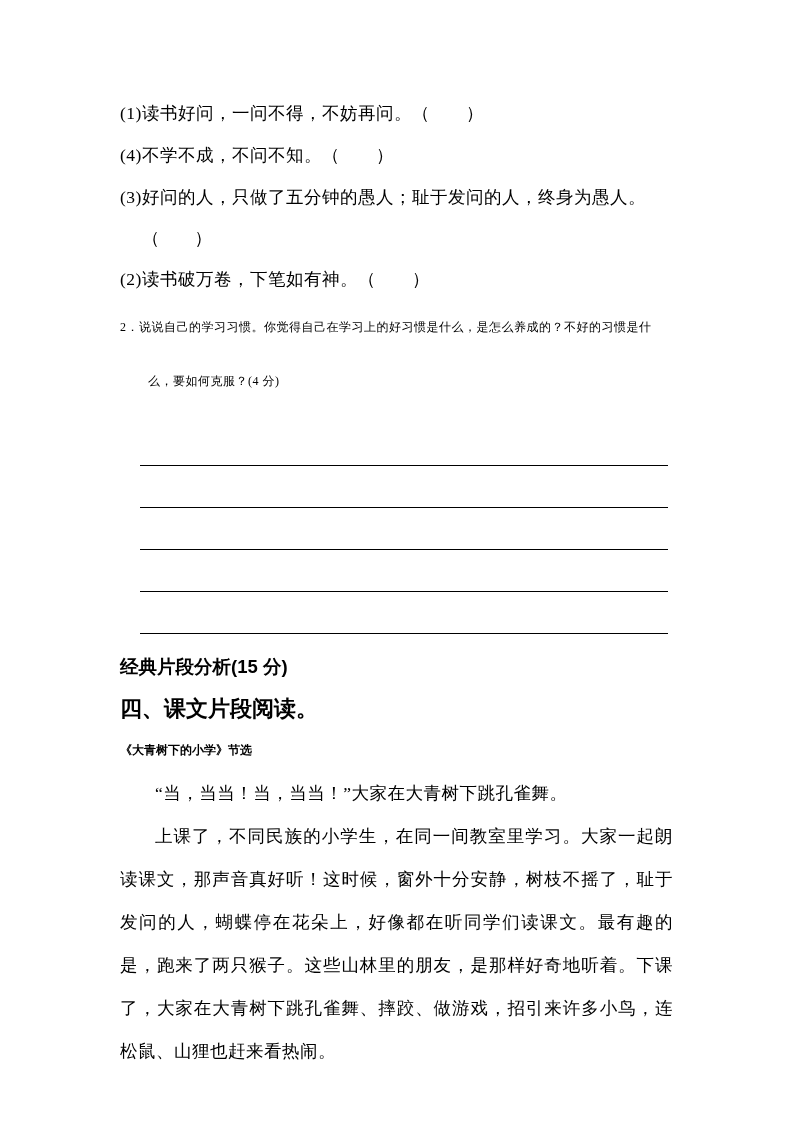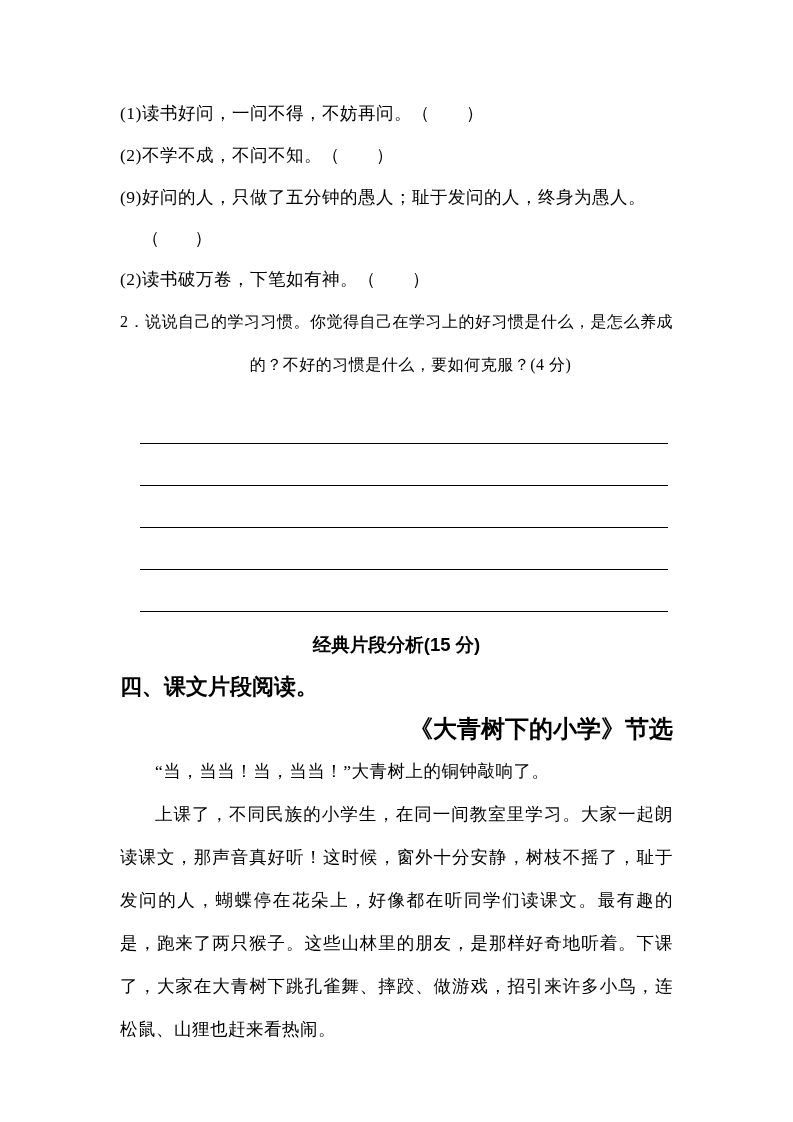--- a/index.html
+++ b/index.html
@@ -22,88 +22,87 @@
     line-height: 42px;
     letter-spacing: 0.5px;
     white-space: nowrap;
   }
   .paren-line {
     font-size: 17.5px;
     line-height: 40px;
     padding-left: 22px;
   }
   .question2 {
-    font-size: 16px;
-    line-height: 43px;
+    font-size: 12px;
+    line-height: 54px;
     letter-spacing: 0.5px;
     padding-left: 28px;
     text-indent: -28px;
-    text-align: center;
   }
   .answer-lines {
     margin-top: 16px;
     padding-left: 20px;
   }
   .answer-line {
     height: 42px;
     width: 528px;
     border-bottom: 1px solid #000;
   }
   .section-heading {
     margin-top: 12px;
-    text-align: center;
+    text-align: left;
     font-weight: bold;
     font-size: 18.5px;
     line-height: 42px;
     font-family: "Liberation Sans", "DejaVu Sans", sans-serif;
   }
   .section-four {
     font-weight: bold;
     font-size: 22px;
     line-height: 42px;
     font-family: "Liberation Sans", "DejaVu Sans", sans-serif;
   }
   .excerpt-title {
-    text-align: right;
+    text-align: left;
     font-weight: bold;
-    font-size: 24px;
+    font-size: 12px;
     line-height: 42px;
-    font-family: Liberation Sans, sans-serif;
+    font-family: Liberation Mono, monospace;
   }
   .passage {
     font-size: 17.5px;
     line-height: 43px;
     letter-spacing: 0.5px;
     text-indent: 2em;
     text-align: justify;
   }
 </style>
 </head>
 <body>
 
 <div class="page">
 
   <div class="q-item">(1)读书好问，一问不得，不妨再问。（　　）</div>
-  <div class="q-item">(2)不学不成，不问不知。（　　）</div>
-  <div class="q-item">(9)好问的人，只做了五分钟的愚人；耻于发问的人，终身为愚人。</div>
+  <div class="q-item">(4)不学不成，不问不知。（　　）</div>
+  <div class="q-item">(3)好问的人，只做了五分钟的愚人；耻于发问的人，终身为愚人。</div>
   <div class="paren-line">（　　）</div>
   <div class="q-item">(2)读书破万卷，下笔如有神。（　　）</div>
 
   <div class="question2">2．说说自己的学习习惯。你觉得自己在学习上的好习惯是什么，是怎么养成的？不好的习惯是什么，要如何克服？(4 分)</div>
 
   <div class="answer-lines">
     <div class="answer-line"></div>
     <div class="answer-line"></div>
     <div class="answer-line"></div>
     <div class="answer-line"></div>
     <div class="answer-line"></div>
   </div>
 
   <div class="section-heading">经典片段分析(15 分)</div>
 
   <div class="section-four">四、课文片段阅读。</div>
 
   <div class="excerpt-title">《大青树下的小学》节选</div>
 
-  <p class="passage">“当，当当！当，当当！”大青树上的铜钟敲响了。</p>
+  <p class="passage">“当，当当！当，当当！”大家在大青树下跳孔雀舞。</p>
   <p class="passage">上课了，不同民族的小学生，在同一间教室里学习。大家一起朗读课文，那声音真好听！这时候，窗外十分安静，树枝不摇了，耻于发问的人，蝴蝶停在花朵上，好像都在听同学们读课文。最有趣的是，跑来了两只猴子。这些山林里的朋友，是那样好奇地听着。下课了，大家在大青树下跳孔雀舞、摔跤、做游戏，招引来许多小鸟，连松鼠、山狸也赶来看热闹。</p>
 
 </div>
 
 </body></html>

